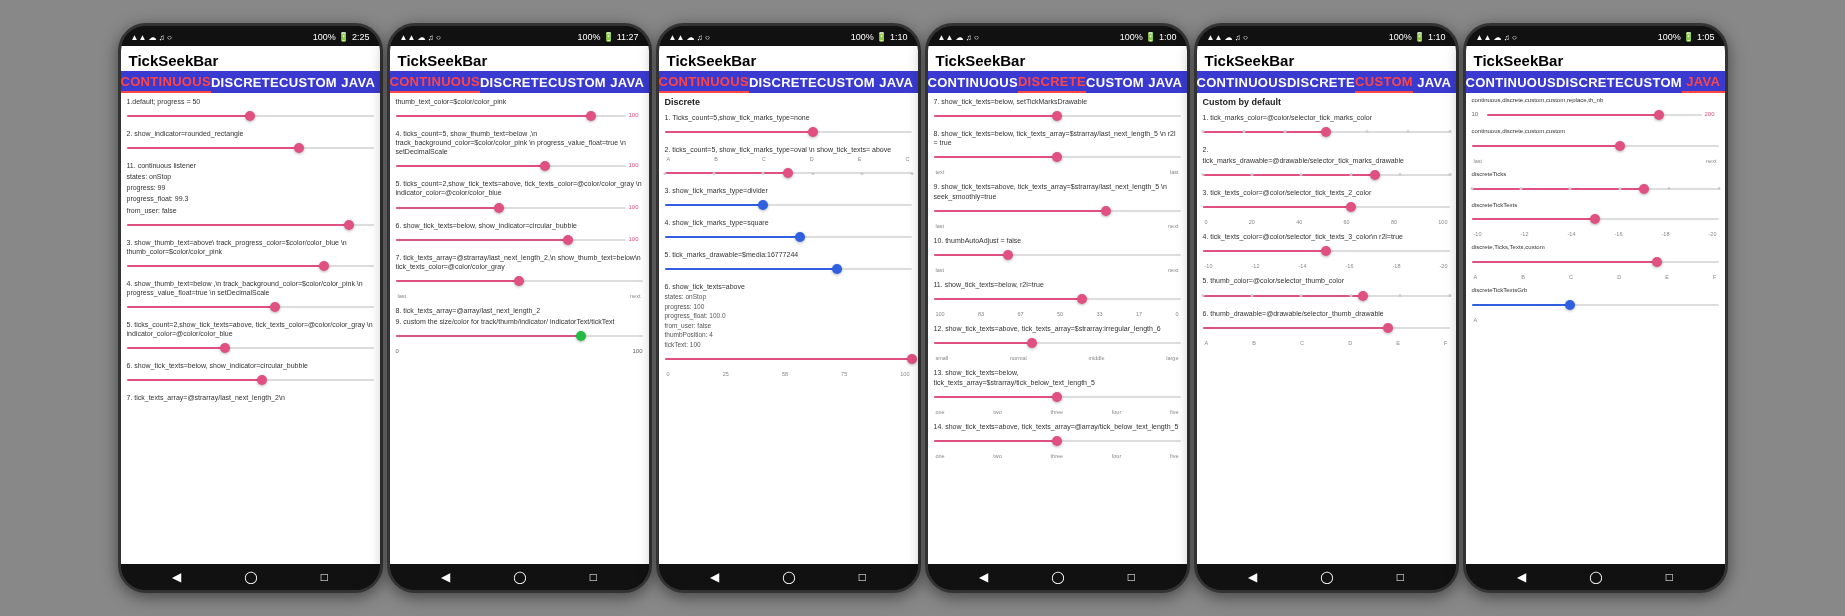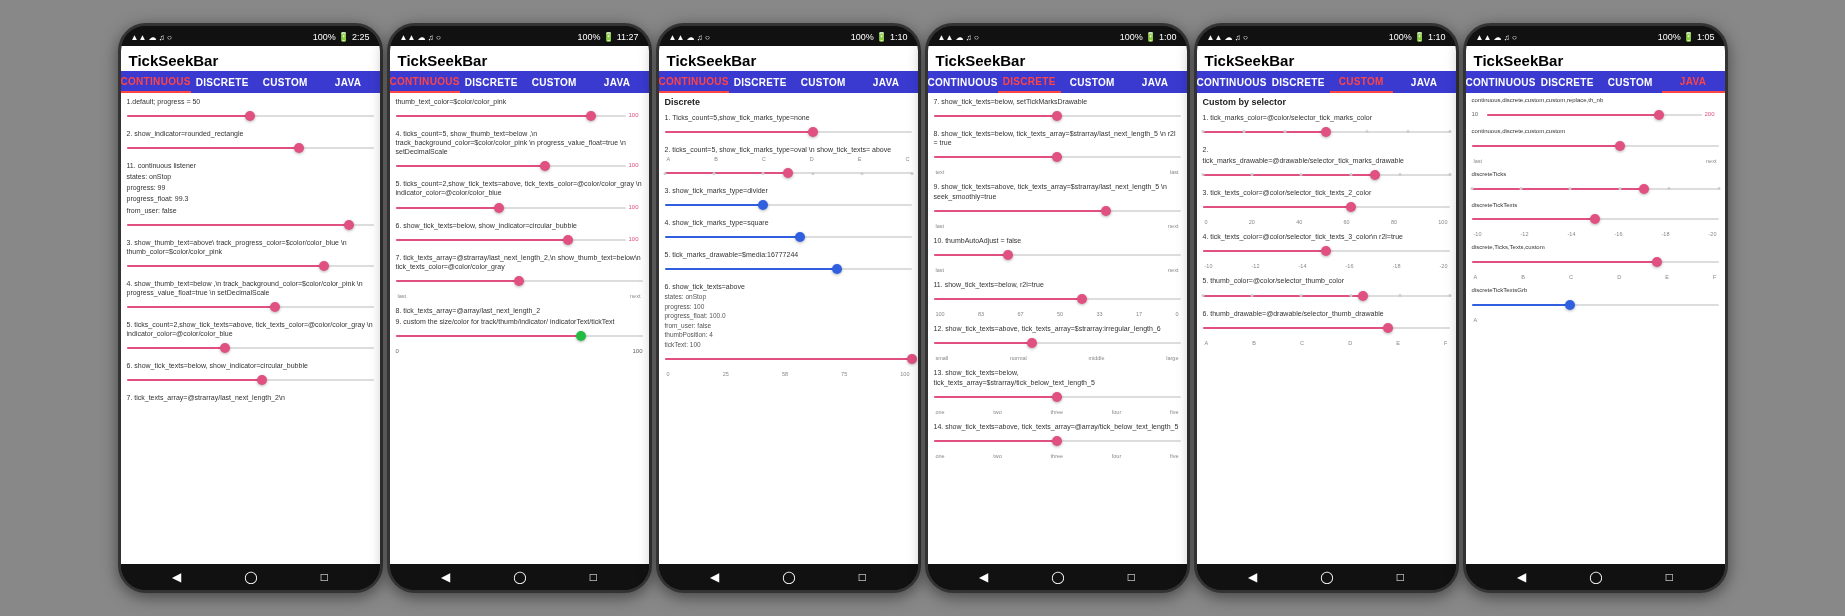--- a/index.html
+++ b/index.html
@@ -67,21 +67,21 @@
       display: flex;
       flex-direction: row;
       background: #3a3ad0;
       height: 22px;
     }
     .tab {
       flex: 1;
       display: flex;
       align-items: center;
       justify-content: center;
-      font-size: 10px;
+      font-size: 13px;
       color: #aaa;
       font-weight: bold;
       cursor: pointer;
       letter-spacing: 0.3px;
     }
     .tab.active {
       color: #ff4444;
       border-bottom: 2px solid #ff4444;
     }
     .tab.white-active {
@@ -614,21 +614,21 @@
       </div>
       <div class="phone-screen">
         <div class="app-title">TickSeekBar</div>
         <div class="tab-bar">
           <div class="tab white-active">CONTINUOUS</div>
           <div class="tab white-active">DISCRETE</div>
           <div class="tab active">CUSTOM</div>
           <div class="tab white-active">JAVA</div>
         </div>
         <div class="content-area">
-          <div style="font-weight: bold; font-size: 9px; margin-bottom: 4px;">Custom by selector</div>
+          <div style="font-weight: bold; font-size: 9px; margin-bottom: 4px;">Custom by default</div>
           <div class="content-line" style="font-size: 7px; color: rgb(51, 51, 51);">1. tick_marks_color=@color/selector_tick_marks_color</div>
           <div class="slider-container">
             <div class="slider-row">
               <div class="slider-track">
                 <div class="slider-fill" style="width: 50%;"></div>
                 <div style="position: absolute; width: 3px; height: 3px; border-radius: 50%; background: rgb(204, 204, 204); top: -0.5px; left: 0%; transform: translateX(-50%);"></div>
                 <div style="position: absolute; width: 3px; height: 3px; border-radius: 50%; background: rgb(204, 204, 204); top: -0.5px; left: 16.6667%; transform: translateX(-50%);"></div>
                 <div style="position: absolute; width: 3px; height: 3px; border-radius: 50%; background: rgb(204, 204, 204); top: -0.5px; left: 33.3333%; transform: translateX(-50%);"></div>
                 <div style="position: absolute; width: 3px; height: 3px; border-radius: 50%; background: rgb(204, 204, 204); top: -0.5px; left: 50%; transform: translateX(-50%);"></div>
                 <div style="position: absolute; width: 3px; height: 3px; border-radius: 50%; background: rgb(204, 204, 204); top: -0.5px; left: 66.6667%; transform: translateX(-50%);"></div>

